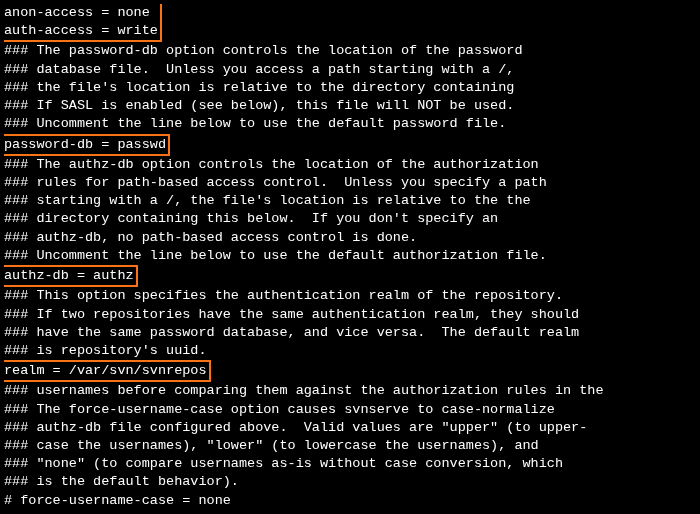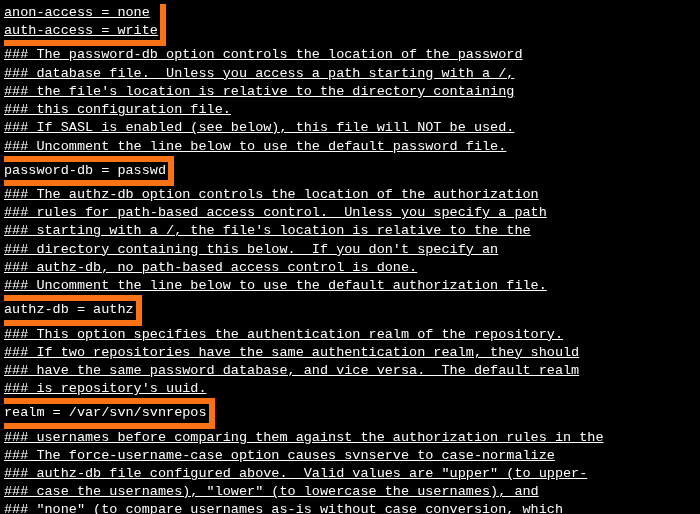--- a/index.html
+++ b/index.html
@@ -10,43 +10,41 @@
       font-size: 13.5px;
       line-height: 1.35;
       color: #fff;
       width: 700px;
       height: 514px;
       box-sizing: border-box;
       overflow: hidden;
     }
     .line {
       white-space: pre;
-      text-decoration: underline;
     }
     .boxed {
       display: inline-block;
-      border: 6px solid #f97316;
+      border: 2px solid #f97316;
       padding: 0 2px 0 0;
       box-sizing: border-box;
     }
     .boxed.no-left { border-left:none; }
     .boxed.no-top { border-top:none; }
   </style>
 </head>
 <body>
 
 <div class="terminal">
   <span class="boxed no-left no-top">
     <div class="line">anon-access = none</div>
     <div class="line">auth-access = write</div>
   </span>
   <div class="line">### The password-db option controls the location of the password</div>
   <div class="line">### database file.  Unless you access a path starting with a /,</div>
   <div class="line">### the file's location is relative to the directory containing</div>
-  <div class="line">### this configuration file.</div>
   <div class="line">### If SASL is enabled (see below), this file will NOT be used.</div>
   <div class="line">### Uncomment the line below to use the default password file.</div>
   <div><span class="boxed no-left">password-db = passwd</span></div>
   <div class="line">### The authz-db option controls the location of the authorization</div>
   <div class="line">### rules for path-based access control.  Unless you specify a path</div>
   <div class="line">### starting with a /, the file's location is relative to the the</div>
   <div class="line">### directory containing this below.  If you don't specify an</div>
   <div class="line">### authz-db, no path-based access control is done.</div>
   <div class="line">### Uncomment the line below to use the default authorization file.</div>
   <div><span class="boxed no-left">authz-db = authz</span></div>

